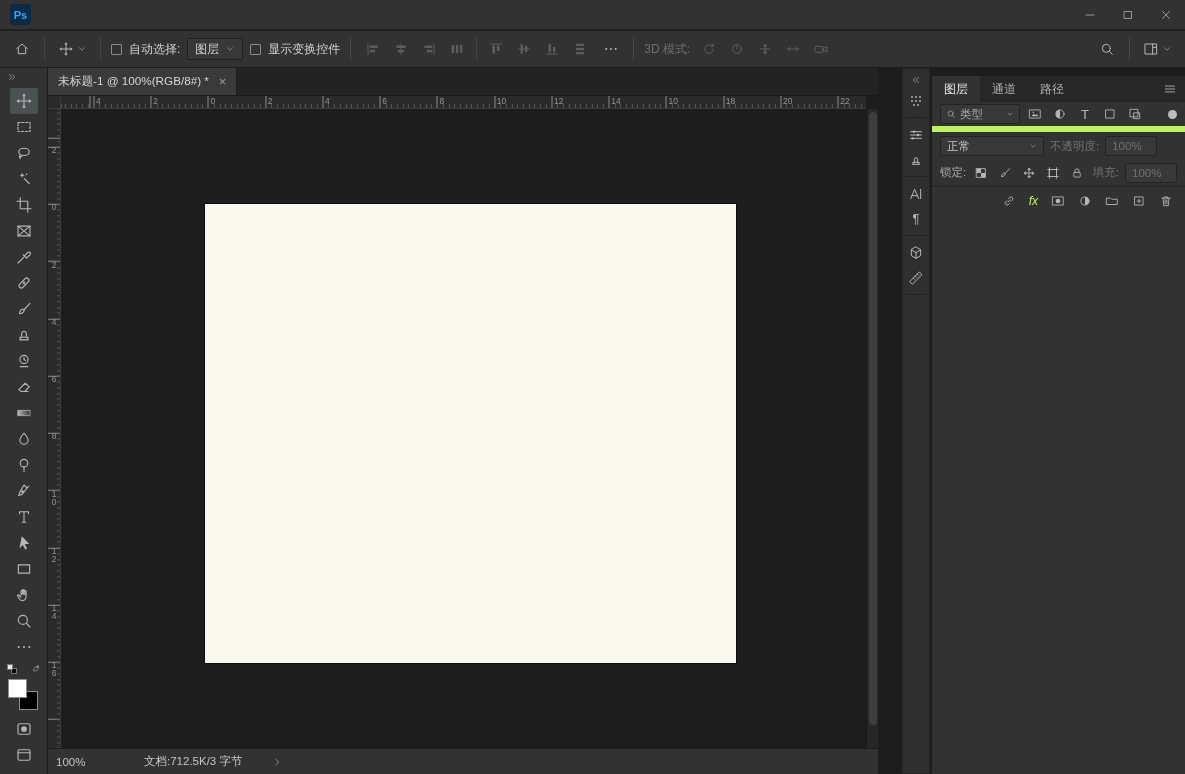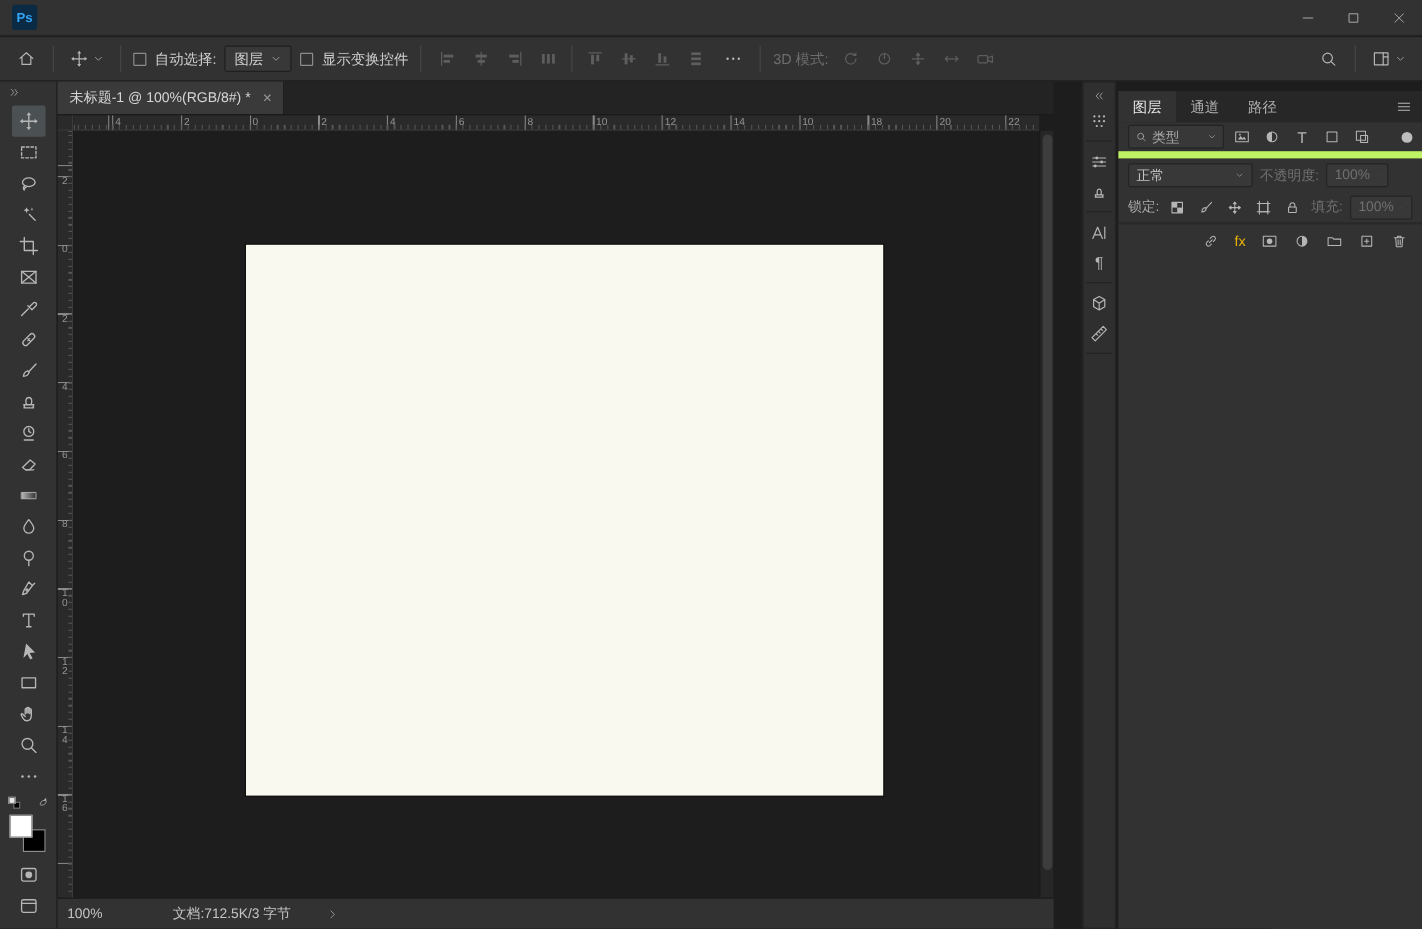--- a/index.html
+++ b/index.html
@@ -101,21 +101,21 @@
 .lkbtn{width:18px;height:18px;display:flex;align-items:center;justify-content:center;flex:none}
 .layerlist{flex:1;overflow:hidden}
 .layer-row{height:34px;display:flex;align-items:center}
 .layer-row.active{background:#474c4f}
 .eyecell{width:28px;height:100%;display:flex;align-items:center;justify-content:center;border-right:1px solid #2b2b2b;flex:none}
 .thumb{width:34px;height:26px;background:#fff;border:1px solid #979797;margin-left:8px;flex:none}
 .lname{margin-left:10px;font-size:12px;color:#e0e0e0}
 .llock{margin-left:auto;margin-right:12px;display:flex}
 .panelbottom{height:28px;border-top:1px solid #282828;display:flex;align-items:center;justify-content:flex-end;gap:13px;padding:0 12px}
 .pbbtn{display:flex;align-items:center;justify-content:center}
-.fxtext{font-size:12px;color:#eab308}
+.fxtext{font-size:12px;font-style:italic;color:#bef264}
 </style>
 </head>
 <body>
 
 <div id="app">
 
   <header class="titlebar">
     <div class="ps-logo">Ps</div>
     <div class="wincontrols">
       <span class="winbtn">

